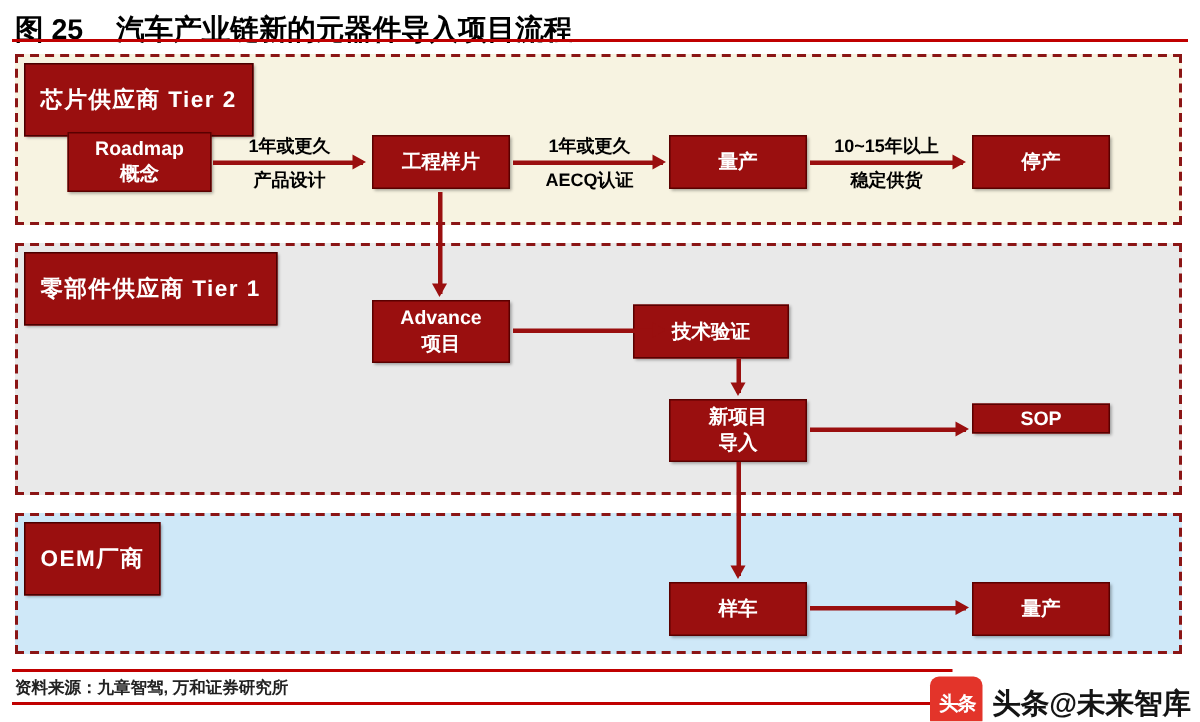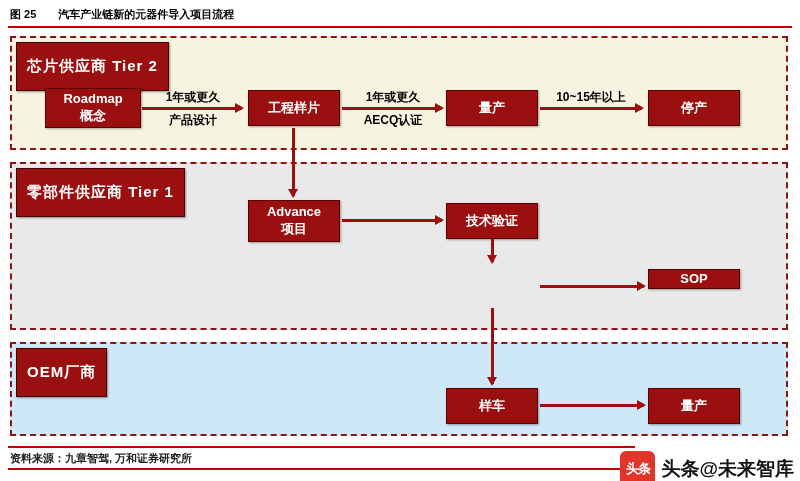--- a/index.html
+++ b/index.html
@@ -1,20 +1,20 @@
 <!DOCTYPE html>
 <html><head>
 <meta charset="utf-8">
 <style>
   * { margin:0; padding:0; box-sizing:border-box; }
   html,body { background:#ffffff; }
   body { font-family:"Liberation Sans","DejaVu Sans",sans-serif; }
   .page { position:relative; width:800px; height:481px; background:#ffffff; overflow:hidden; }
 
-  .fig-title { position:absolute; top:7px; left:10px; font-size:11px; font-weight:bold; color:#000; }
+  .fig-title { position:absolute; top:7px; left:10px; font-size:19px; font-weight:bold; color:#000; }
   .fig-title .fig-label { margin-right:22px; }
   .title-rule { position:absolute; top:26px; left:8px; width:784px; height:2px; background:#c00000; }
 
   .section { position:absolute; border:2px dashed #8b1515; }
   .sec-tier2 { left:10px; top:36px;  width:778px; height:114px; background:#f7f3e1; }
   .sec-tier1 { left:10px; top:162px; width:778px; height:168px; background:#e9e9e9; }
   .sec-oem   { left:10px; top:342px; width:778px; height:94px;  background:#cfe8f8;text-align:right; }
   .sec-label { position:absolute; top:4px; left:4px; background:#9a0f0f; color:#fff;
                font-weight:bold; font-size:15px; padding:14px 10px; letter-spacing:1px;
                border:1px solid #4a0000; box-shadow:1px 1px 2px rgba(0,0,0,0.4); }
@@ -74,26 +74,29 @@
   <div class="conn-label" style="left:145px;top:89px;width:96px">1年或更久</div>
   <div class="harrow" style="left:142px;top:107px;width:100px"></div>
   <div class="conn-label" style="left:145px;top:112px;width:96px">产品设计</div>
 
   <div class="conn-label" style="left:345px;top:89px;width:96px">1年或更久</div>
   <div class="harrow" style="left:342px;top:107px;width:100px"></div>
   <div class="conn-label" style="left:345px;top:112px;width:96px">AECQ认证</div>
 
   <div class="conn-label" style="left:543px;top:89px;width:96px">10~15年以上</div>
   <div class="harrow" style="left:540px;top:107px;width:102px"></div>
+  <div class="conn-label" style="left:543px;top:112px;width:96px">稳定供货</div>
 
   <div class="varrow" style="left:292px;top:128px;height:68px"></div>
 
   <div class="node" style="left:248px;top:200px;width:92px;height:42px">Advance
 项目</div>
-  <div class="node" style="left:446px;top:203px;width:92px;height:36px">技术验证</div>
+  <div class="node" style="left:422px;top:203px;width:104px;height:36px">技术验证</div>
+  <div class="node" style="left:446px;top:266px;width:92px;height:42px">新项目
+导入</div>
   <div class="node" style="left:648px;top:269px;width:92px;height:20px">SOP</div>
 
   <div class="harrow" style="left:342px;top:219px;width:100px"></div>
   <div class="varrow" style="left:491px;top:239px;height:23px"></div>
   <div class="harrow" style="left:540px;top:285px;width:104px"></div>
 
   <div class="varrow" style="left:491px;top:308px;height:76px"></div>
 
   <div class="node" style="left:446px;top:388px;width:92px;height:36px">样车</div>
   <div class="node" style="left:648px;top:388px;width:92px;height:36px">量产</div>

